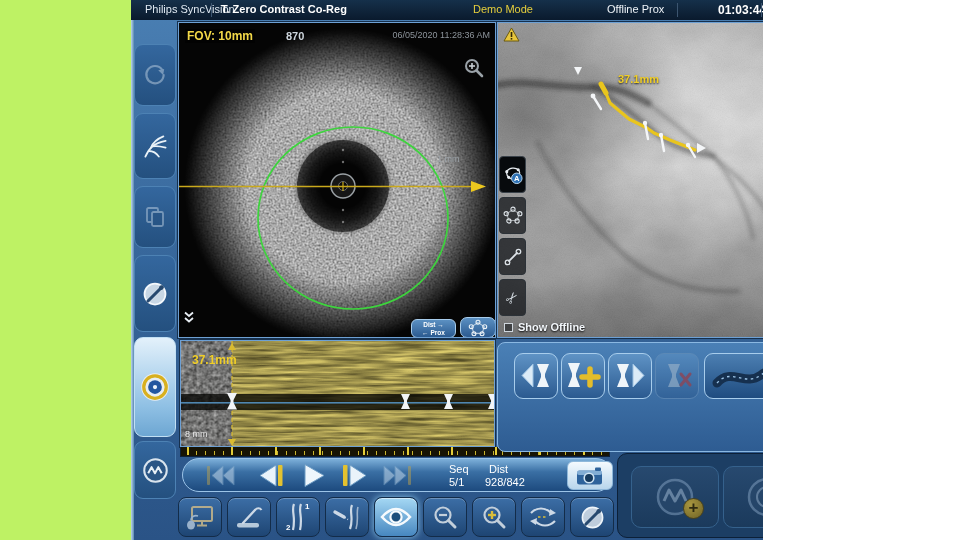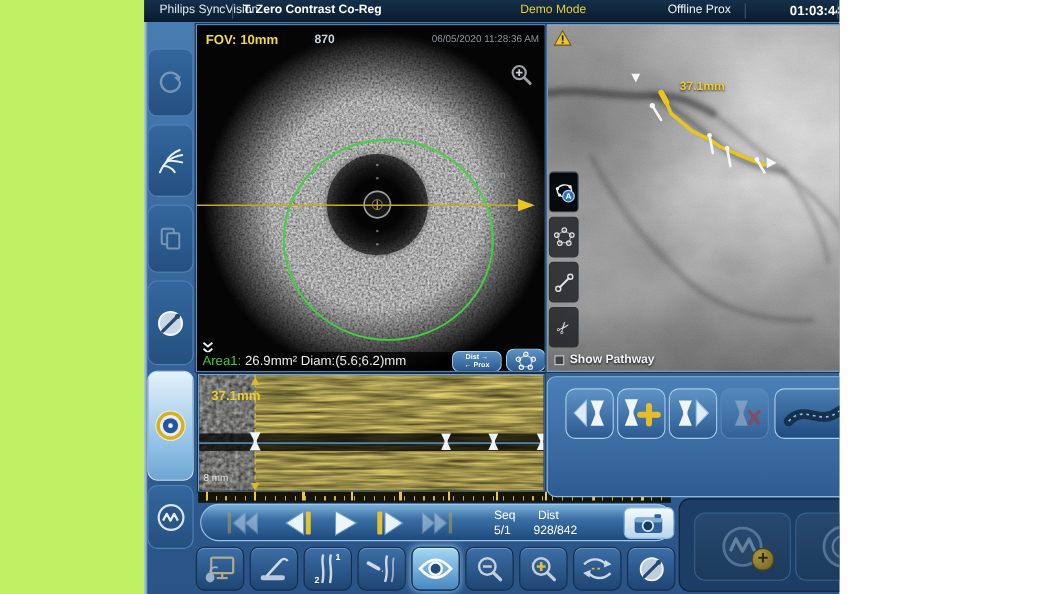--- a/index.html
+++ b/index.html
@@ -237,23 +237,20 @@
         <line x1="13.5" y1="13.5" x2="19" y2="19" stroke="#9aa2a8" stroke-width="2.6" stroke-linecap="round"></line>
         <line x1="6" y1="9" x2="12" y2="9" stroke="#c8cfd4" stroke-width="1.6"></line>
         <line x1="9" y1="6" x2="9" y2="12" stroke="#c8cfd4" stroke-width="1.6"></line>
       </svg>
     </div>
     <div class="chev">
       <svg width="14" height="13" viewBox="0 0 14 13">
         <path d="M3,1.5 L7,5 L11,1.5" fill="none" stroke="#e8eef4" stroke-width="1.8"></path>
         <path d="M3,7 L7,10.5 L11,7" fill="none" stroke="#e8eef4" stroke-width="1.8"></path>
       </svg>
-    </div>
-    <div class="ivus-measure">
-      <span class="g">Area1:</span><span> 26.9mm² Diam:(5.6;6.2)mm</span>
     </div>
     <div class="distprox">
       <div>Dist →</div>
       <div>← Prox</div>
     </div>
     <div class="nodesbtn">
       <svg width="20" height="18" viewBox="0 0 22 20">
         <g fill="none" stroke="#eef4f8" stroke-width="1.2">
           <path d="M11,4 L18,8.5 L15.5,16 L6.5,16 L4,8.5 Z" opacity=".7"></path>
           <circle cx="11" cy="3.5" r="2.2"></circle>
@@ -372,21 +369,21 @@
           <circle cx="5" cy="17" r="2.5" fill="none" stroke="#dde3e8" stroke-width="1.4"></circle>
           <circle cx="17" cy="5" r="2.5" fill="none" stroke="#dde3e8" stroke-width="1.4"></circle>
         </svg>
       </div>
       <div class="sidetool">
         <span class="scissors">✂</span>
       </div>
     </div>
     <label class="showpath">
       <span class="box"></span>
-      <span>Show Pathway</span>
+      <span>Show Offline</span>
     </label>
     <div class="treebtn">
       <svg width="24" height="24" viewBox="0 0 24 24">
         <g fill="none" stroke="#eaf2f8" stroke-width="1.5" stroke-linecap="round">
           <path d="M3,21 C6,14 10,9 21,7"></path>
           <path d="M8,13 C10,8 14,5 19,3"></path>
           <path d="M9,12 C13,11 17,12 21,13"></path>
           <path d="M6,16 C10,16 13,18 15,21"></path>
         </g>
       </svg>

